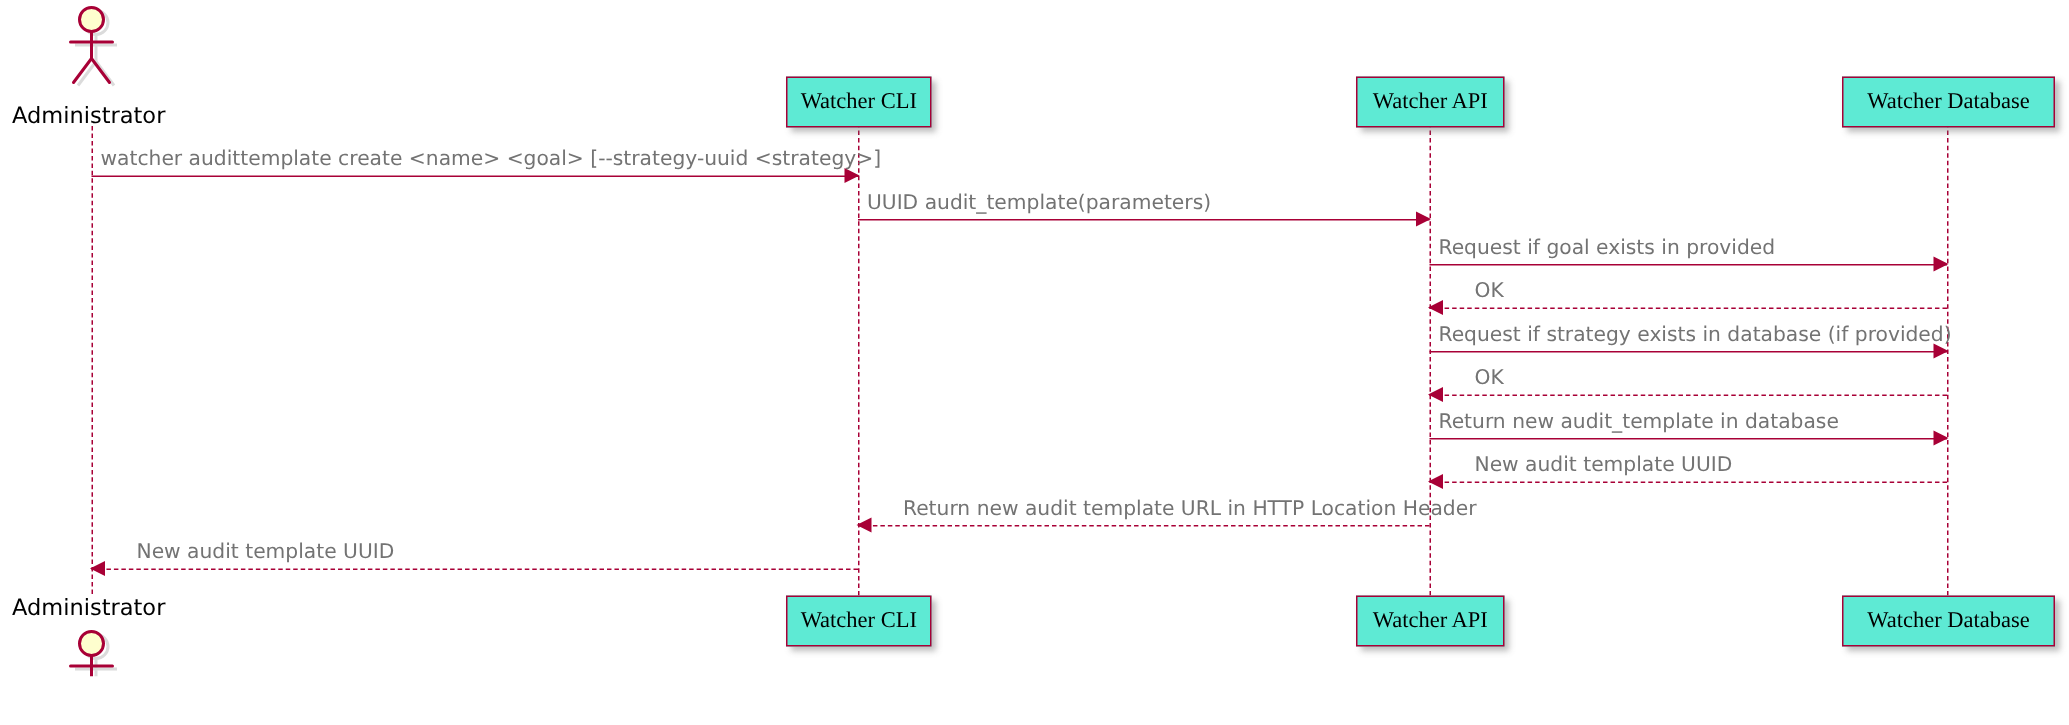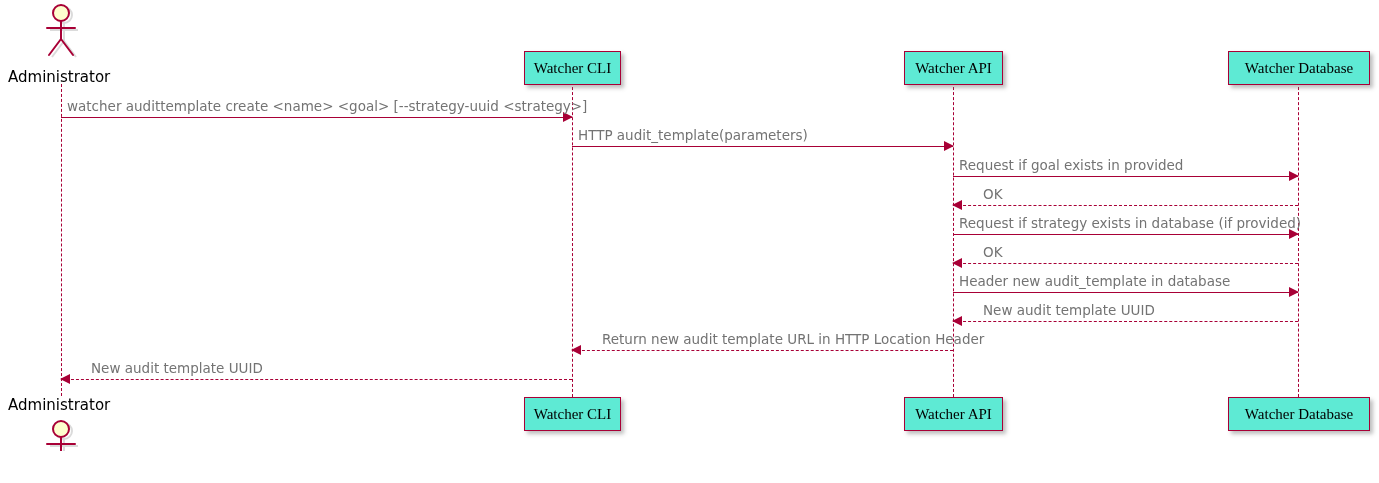--- a/index.html
+++ b/index.html
@@ -115,21 +115,21 @@
 
   <div class="msg right" style="left:61px;top:117px;width:511px;">
     <div class="line"></div>
     <div class="head"></div>
     <div class="label">watcher audittemplate create &lt;name&gt; &lt;goal&gt; [--strategy-uuid &lt;strategy&gt;]</div>
   </div>
 
   <div class="msg right" style="left:572px;top:146px;width:381px;">
     <div class="line"></div>
     <div class="head"></div>
-    <div class="label">HTTP audit_template(parameters)</div>
+    <div class="label">UUID audit_template(parameters)</div>
   </div>
 
   <div class="msg right" style="left:953px;top:176px;width:345px;">
     <div class="line"></div>
     <div class="head"></div>
     <div class="label">Request if goal exists in provided</div>
   </div>
 
   <div class="msg left dotted" style="left:953px;top:205px;width:345px;">
     <div class="line"></div>
@@ -145,21 +145,21 @@
 
   <div class="msg left dotted" style="left:953px;top:263px;width:345px;">
     <div class="line"></div>
     <div class="head"></div>
     <div class="label">OK</div>
   </div>
 
   <div class="msg right" style="left:953px;top:292px;width:345px;">
     <div class="line"></div>
     <div class="head"></div>
-    <div class="label">Header new audit_template in database</div>
+    <div class="label">Return new audit_template in database</div>
   </div>
 
   <div class="msg left dotted" style="left:953px;top:321px;width:345px;">
     <div class="line"></div>
     <div class="head"></div>
     <div class="label">New audit template UUID</div>
   </div>
 
   <div class="msg left dotted" style="left:572px;top:350px;width:381px;">
     <div class="line"></div>

